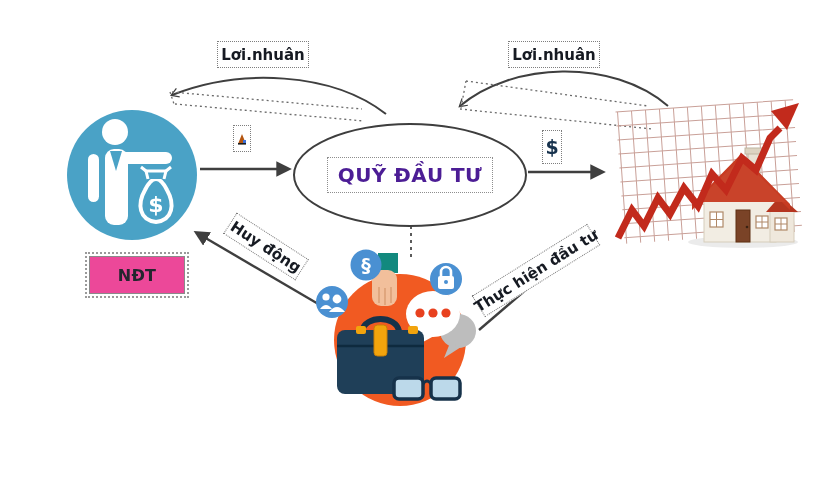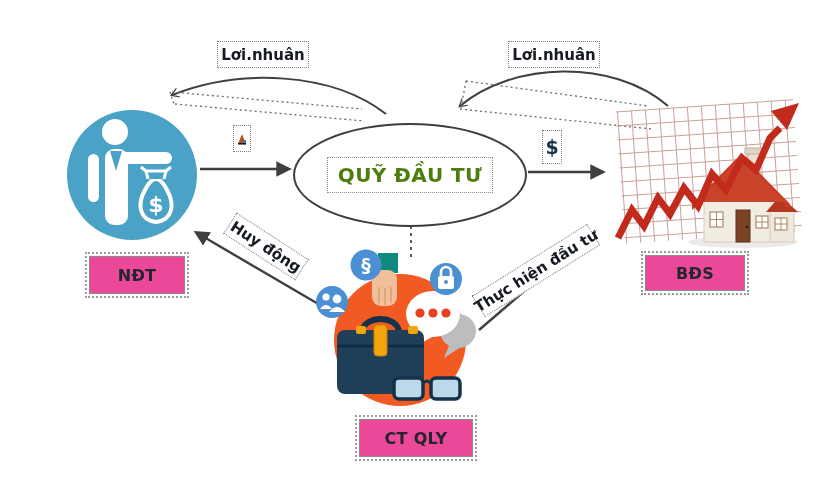--- a/index.html
+++ b/index.html
@@ -20,21 +20,21 @@
     position:absolute;display:flex;align-items:center;justify-content:center;
     background:#fff;border:1.5px dotted #7e7e7e;
     font-weight:700;font-size:15px;color:#161a22;white-space:nowrap;
   }
   .ellipse-node{
     position:absolute;left:293px;top:123px;width:230px;height:100px;
     border:2px solid #3e3e3e;border-radius:50%;background:#fff;
     display:flex;align-items:center;justify-content:center;
   }
   .fund-label{
-    border:1.5px dotted #8e8e8e;padding:5px 10px;font-weight:700;font-size:20px;color:#4d7c0f;
+    border:1.5px dotted #8e8e8e;padding:5px 10px;font-weight:700;font-size:20px;color:#4c1d95;
     letter-spacing:.4px;white-space:nowrap;
   }
   .rot33{transform:rotate(33deg);transform-origin:center;}
   .rotm32{transform:rotate(-32deg);transform-origin:center;}
 </style>
 </head>
 <body>
 
 <div id="canvas">
 
@@ -171,22 +171,20 @@
     </g>
 
     <g>
       <rect x="84" y="131" width="29" height="21" rx="5" fill="#bcd9ea" stroke="#16324a" stroke-width="3.5"></rect>
       <rect x="121" y="131" width="29" height="21" rx="5" fill="#bcd9ea" stroke="#16324a" stroke-width="3.5"></rect>
       <path d="M113,137 q 4,-6 8,0" fill="none" stroke="#16324a" stroke-width="3"></path>
     </g>
   </svg>
 
   <div class="lbl-box" style="left:89px;top:256px;width:94px;height:36px">NĐT</div>
-  <div class="lbl-box" style="left:645px;top:255px;width:98px;height:34px">BĐS</div>
-  <div class="lbl-box" style="left:359px;top:419px;width:112px;height:36px">CT QLY</div>
 
   <div class="dot-lbl" style="left:217px;top:41px;width:90px;height:25px">Lơi.nhuân</div>
   <div class="dot-lbl" style="left:508px;top:41px;width:90px;height:25px">Lơi.nhuân</div>
   <div class="dot-lbl rot33" style="left:223px;top:234px;width:84px;height:23px">Huy động</div>
   <div class="dot-lbl rotm32" style="left:468px;top:258px;width:134px;height:23px">Thực hiện đầu tư</div>
   <div class="dot-lbl" style="left:542px;top:130px;width:18px;height:32px;font-size:19px;color:#17324d">$</div>
 
   <div class="dot-lbl" style="left:233px;top:125px;width:16px;height:25px;padding:0">
     <svg width="12" height="18" viewBox="0 0 12 18">
       <path d="M2,14 L6,4 L10,14 Z" fill="#b4550f"></path>

